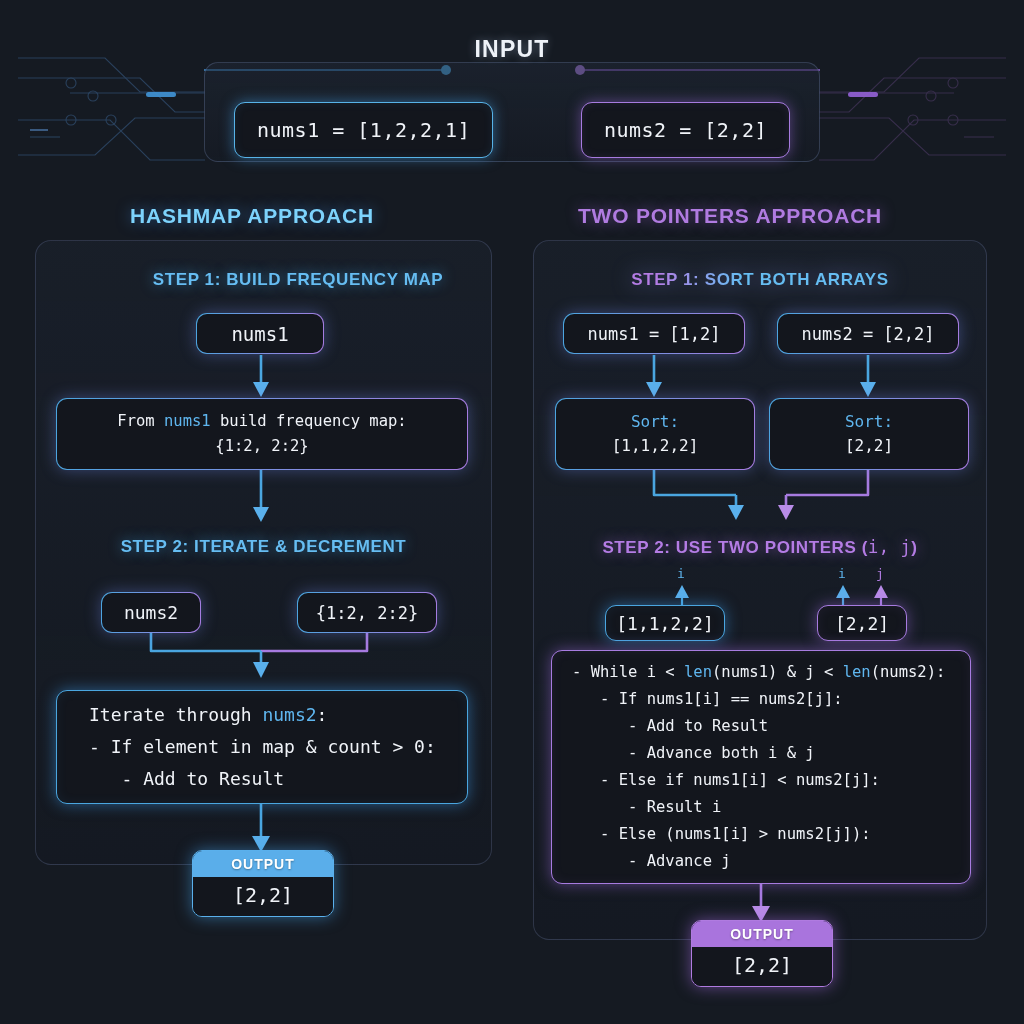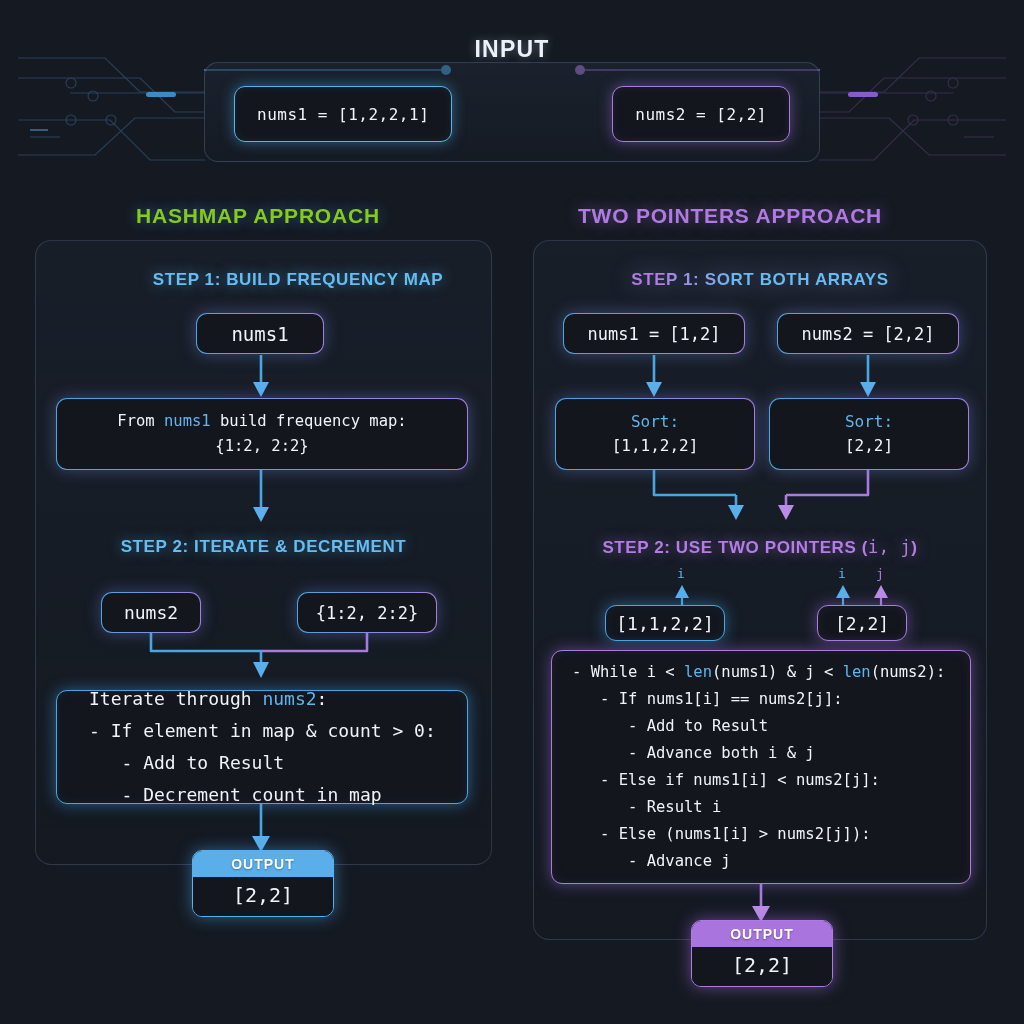--- a/index.html
+++ b/index.html
@@ -23,29 +23,29 @@
     position:absolute;left:204px;top:62px;width:616px;height:100px;
     border-radius:14px;
     background:linear-gradient(180deg,rgba(32,40,54,.55),rgba(22,28,38,.5));
     border:1px solid rgba(120,140,185,.30);
   }
   .input-row{position:absolute;left:204px;top:86px;width:616px;height:56px;
     display:flex;justify-content:space-between;padding:0 30px;}
   .chip{
     height:56px;border-radius:11px;background:#13161d;
     display:flex;align-items:center;justify-content:center;
-    font-family:"DejaVu Sans Mono", monospace;font-size:16px;color:#f0f3f8;
-    padding:0 22px;letter-spacing:.5px;
+    font-family:"DejaVu Sans Mono", monospace;font-size:20px;color:#f0f3f8;
+    padding:0 22px;letter-spacing:.5px;margin-top:16px;
   }
   .chip.blue{border:1.6px solid #57b3e8;box-shadow:0 0 14px rgba(70,160,230,.55),inset 0 0 10px rgba(70,160,230,.10);}
   .chip.purple{border:1.6px solid #a77be0;box-shadow:0 0 14px rgba(160,110,225,.50),inset 0 0 10px rgba(160,110,225,.10);}
 
   
   .col-title{position:absolute;font-size:21px;font-weight:bold;letter-spacing:.8px;top:204px;width:460px;text-align:center;}
-  .col-title.left{left:28px;color:#84cc16;text-shadow:0 0 14px rgba(70,150,235,.55);}
+  .col-title.left{left:22px;color:#7dd3fc;text-shadow:0 0 14px rgba(70,150,235,.55);}
   .col-title.right{left:500px;color:#b07be0;text-shadow:0 0 14px rgba(170,110,225,.55);}
 
   
   .panel{position:absolute;border-radius:16px;border:1px solid rgba(118,136,180,.26);
     background:linear-gradient(180deg,rgba(30,37,50,.45),rgba(20,25,34,.35));}
   #panel-left{left:35px;top:240px;width:457px;height:625px;}
   #panel-right{left:533px;top:240px;width:454px;height:700px;}
 
   
   .step-head{position:absolute;font-size:17px;font-weight:bold;letter-spacing:.6px;text-align:center;}
@@ -163,21 +163,20 @@
 
 <div class="step-head blue" style="left:35px;top:537px;width:457px;">STEP 2: ITERATE &amp; DECREMENT</div>
 
 <div class="box b-grad" style="left:101px;top:592px;width:100px;height:41px;font-size:18px;">nums2</div>
 <div class="box b-grad" style="left:297px;top:592px;width:140px;height:41px;font-size:17px;">{1:2, 2:2}</div>
 
 <div class="box b-blue" style="left:56px;top:690px;width:412px;height:114px;font-size:18px;line-height:1.78;align-items:flex-start;padding-left:32px;">
   <div class="code"><span>Iterate through </span><span class="hl-blue">nums2</span><span>:</span></div>
   <div class="code">- If element in map &amp; count &gt; 0:</div>
   <div class="code">   - Add to Result</div>
-  <div class="code">   - Decrement count in map</div>
 </div>
 
 <div class="output" id="output-left">
   <div class="hd">OUTPUT</div>
   <div class="bd">[2,2]</div>
 </div>
 
 <div class="panel" id="panel-right"></div>
 
 <div class="step-head grad-head" style="left:533px;top:270px;width:454px;">STEP 1: SORT BOTH ARRAYS</div>

